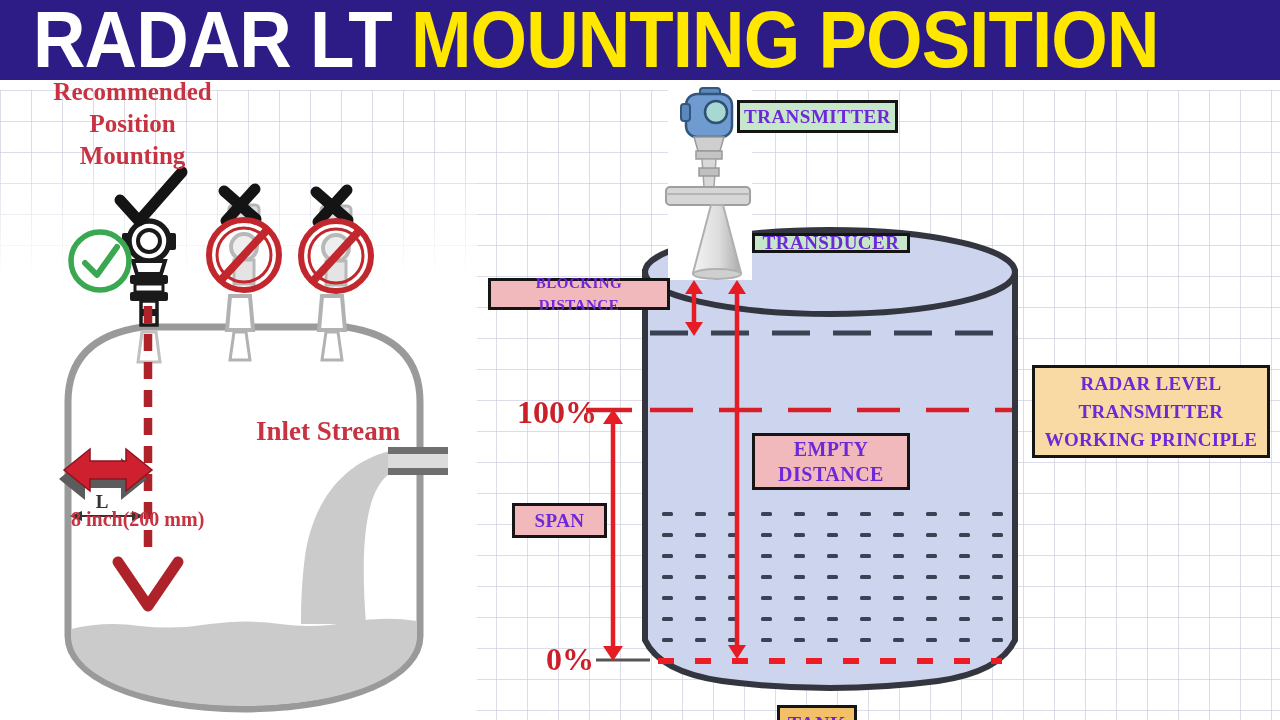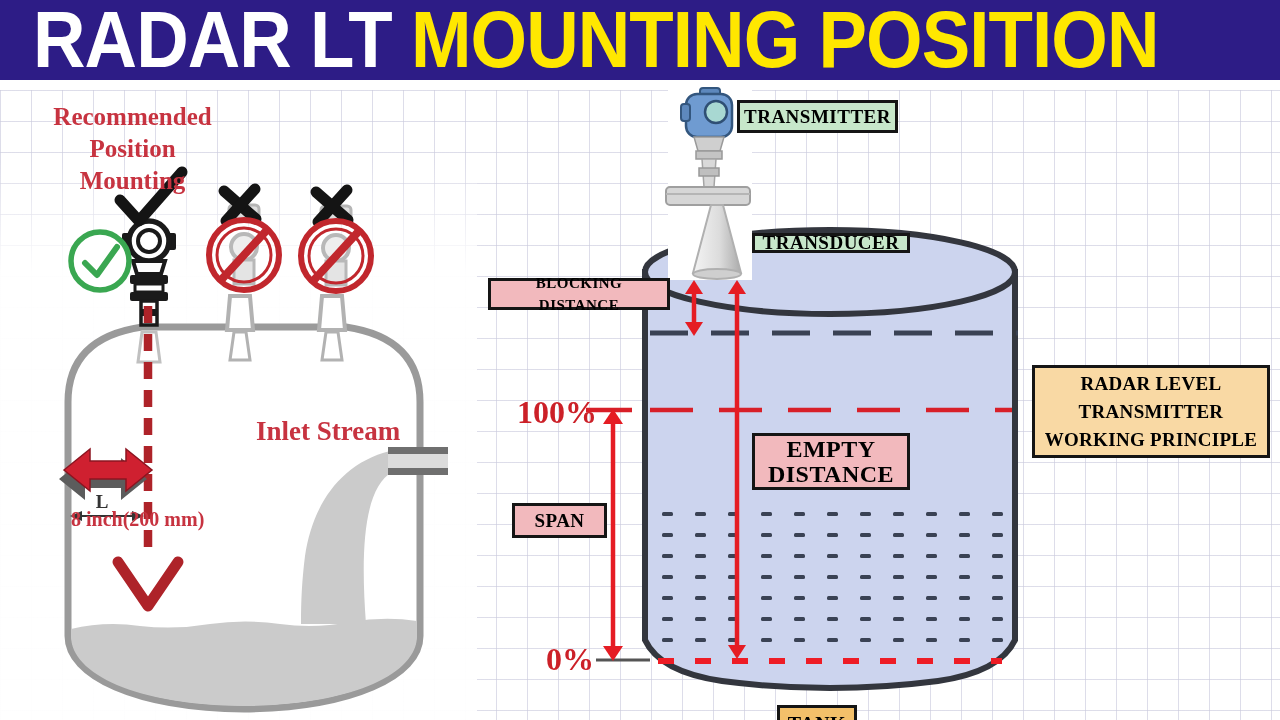--- a/index.html
+++ b/index.html
@@ -22,32 +22,32 @@
         linear-gradient(90deg, rgba(203,203,222,.65) 1px, transparent 1px);
       background-size:31px 31px;}
   #left-fade{position:absolute;left:0;top:160px;width:477px;height:560px;z-index:2;
       background:linear-gradient(180deg, rgba(255,255,255,0) 0%, rgba(255,255,255,.96) 20%, rgba(255,255,255,.96) 100%);}
 
   svg.layer{position:absolute;left:0;top:0;width:1280px;height:720px;z-index:3;}
 
   
   .lblbox{position:absolute;z-index:4;border:3px solid #151515;box-sizing:border-box;
       display:flex;flex-direction:column;align-items:center;justify-content:center;
-      font-family:"Liberation Serif","DejaVu Serif",serif;font-weight:bold;color:#000000;
+      font-family:"Liberation Serif","DejaVu Serif",serif;font-weight:bold;color:#6d28d9;
       text-align:center;letter-spacing:.5px;}
   .greenbox{background:#c7e7ca;}
   .pinkbox{background:#f2b9bd;}
   .peachbox{background:#f9d9a4;}
   .orangebox{background:#f3c06a;}
 
   .redtext{position:absolute;z-index:4;font-family:"Liberation Serif","DejaVu Serif",serif;
       font-weight:bold;color:#c73340;white-space:nowrap;}
   .pct{color:#cc2028;font-size:32px;}
 
-  #heading-left{position:absolute;left:25px;top:101px;width:215px;z-index:4;text-align:center;
+  #heading-left{position:absolute;left:25px;top:76px;width:215px;z-index:4;text-align:center;
       font-family:"Liberation Serif","DejaVu Serif",serif;font-weight:bold;color:#c73340;
       font-size:25px;line-height:32px;}
   #l-label{position:absolute;left:90px;top:491px;width:24px;z-index:4;text-align:center;
       font-family:"Liberation Serif","DejaVu Serif",serif;font-weight:bold;color:#333;font-size:19px;}
 </style>
 </head>
 <body>
 
 <div id="stage">
 
@@ -226,21 +226,21 @@
   <div id="l-label">L</div>
 
   <div class="lblbox greenbox" style="left:737px;top:100px;width:161px;height:33px;font-size:19px;">TRANSMITTER</div>
   <div class="lblbox greenbox" style="left:752px;top:233px;width:158px;height:20px;font-size:19px;">TRANSDUCER</div>
 
   <div class="lblbox pinkbox" style="left:488px;top:278px;width:182px;height:32px;font-size:15px;line-height:22px;">
     <div>BLOCKING</div>
     <div>DISTANCE</div>
   </div>
 
-  <div class="lblbox pinkbox" style="left:752px;top:433px;width:158px;height:57px;font-size:24px;line-height:25px;">
+  <div class="lblbox pinkbox" style="left:752px;top:433px;width:158px;height:57px;font-size:20px;line-height:25px;">
     <div>EMPTY</div>
     <div>DISTANCE</div>
   </div>
 
   <div class="lblbox pinkbox" style="left:512px;top:503px;width:95px;height:35px;font-size:19px;">SPAN</div>
 
   <div class="redtext pct" style="left:517px;top:394px;">100%</div>
   <div class="redtext pct" style="left:546px;top:641px;">0%</div>
 
   <div class="lblbox peachbox" style="left:1032px;top:365px;width:238px;height:93px;font-size:19px;line-height:28px;letter-spacing:.3px;">

